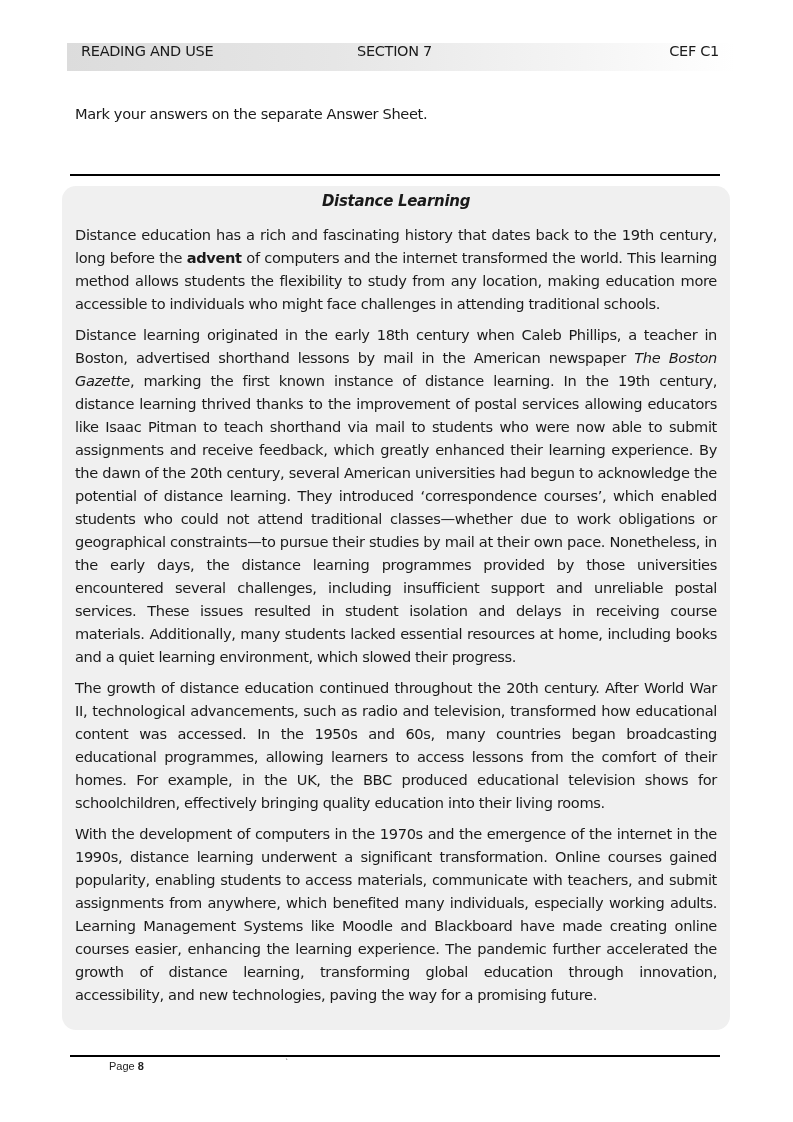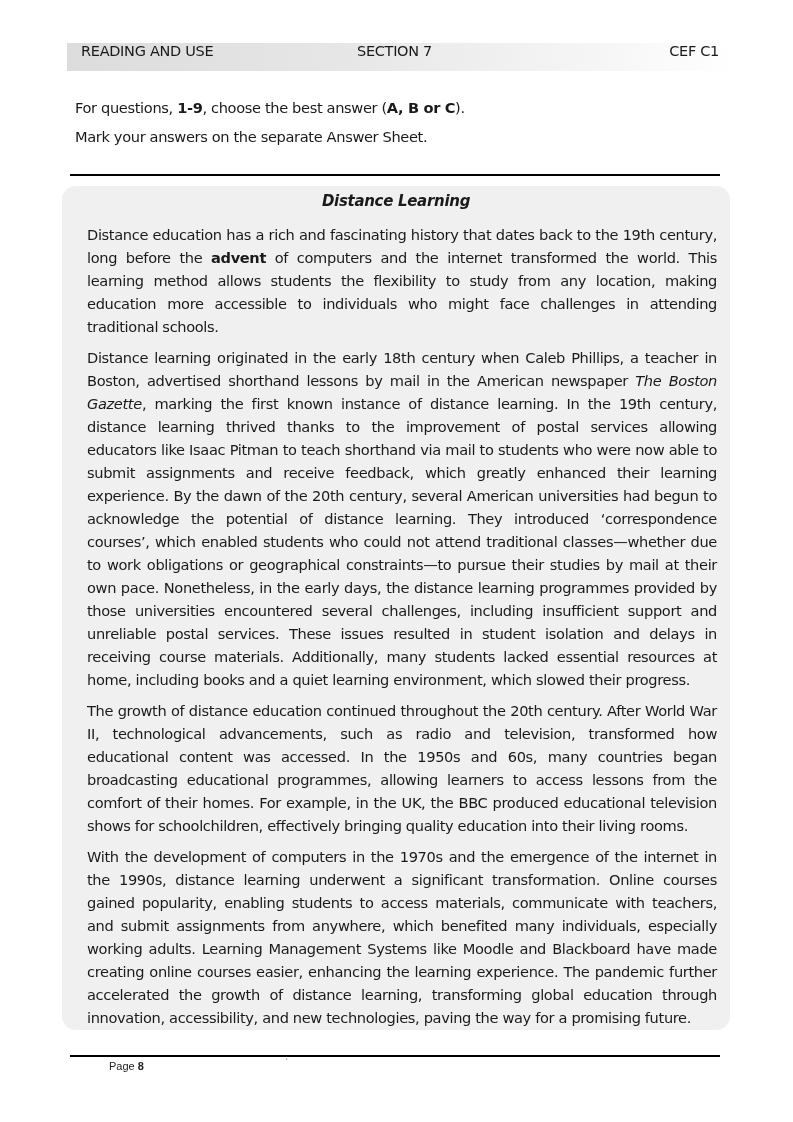--- a/index.html
+++ b/index.html
@@ -78,21 +78,21 @@
     position: absolute;
     left: 13px;
     top: 37px;
     width: 642px;
     font-size: 14.6px;
     line-height: 23px;
     letter-spacing: -0.35px;
     text-align: justify;
   }
   .passage-body p {
-    margin: 0 0 8px 12px;
+    margin: 0 0 8px 0;
   }
   .rule-bottom {
     position: absolute;
     left: 70px;
     top: 1055px;
     width: 650px;
     height: 2px;
     background: #000;
   }
   .footer {
@@ -116,21 +116,20 @@
 </head>
 <body>
 
 <div class="header-bar">
   <span>READING AND USE</span>
   <span class="center">SECTION 7</span>
   <span>CEF C1</span>
 </div>
 
 <div class="instructions">
-  <p><span>For questions, </span><b>1-9</b><span>, choose the best answer (</span><b>A, B or C</b><span>).</span></p>
   <p class="mark">Mark your answers on the separate Answer Sheet.</p>
 </div>
 
 <div class="rule-top"></div>
 
 <div class="passage-box">
   <div class="passage-title">Distance Learning</div>
   <div class="passage-body">
     <p><span>Distance education has a rich and fascinating history that dates back to the 19th century, long before the </span><b>advent</b><span> of computers and the internet transformed the world. This learning method allows students the flexibility to study from any location, making education more accessible to individuals who might face challenges in attending traditional schools.</span></p>
     <p><span>Distance learning originated in the early 18th century when Caleb Phillips, a teacher in Boston, advertised shorthand lessons by mail in the American newspaper </span><i>The Boston Gazette</i><span>, marking the first known instance of distance learning. In the 19th century, distance learning thrived thanks to the improvement of postal services allowing educators like Isaac Pitman to teach shorthand via mail to students who were now able to submit assignments and receive feedback, which greatly enhanced their learning experience. By the dawn of the 20th century, several American universities had begun to acknowledge the potential of distance learning. They introduced ‘correspondence courses’, which enabled students who could not attend traditional classes—whether due to work obligations or geographical constraints—to pursue their studies by mail at their own pace. Nonetheless, in the early days, the distance learning programmes provided by those universities encountered several challenges, including insufficient support and unreliable postal services. These issues resulted in student isolation and delays in receiving course materials. Additionally, many students lacked essential resources at home, including books and a quiet learning environment, which slowed their progress.</span></p>

